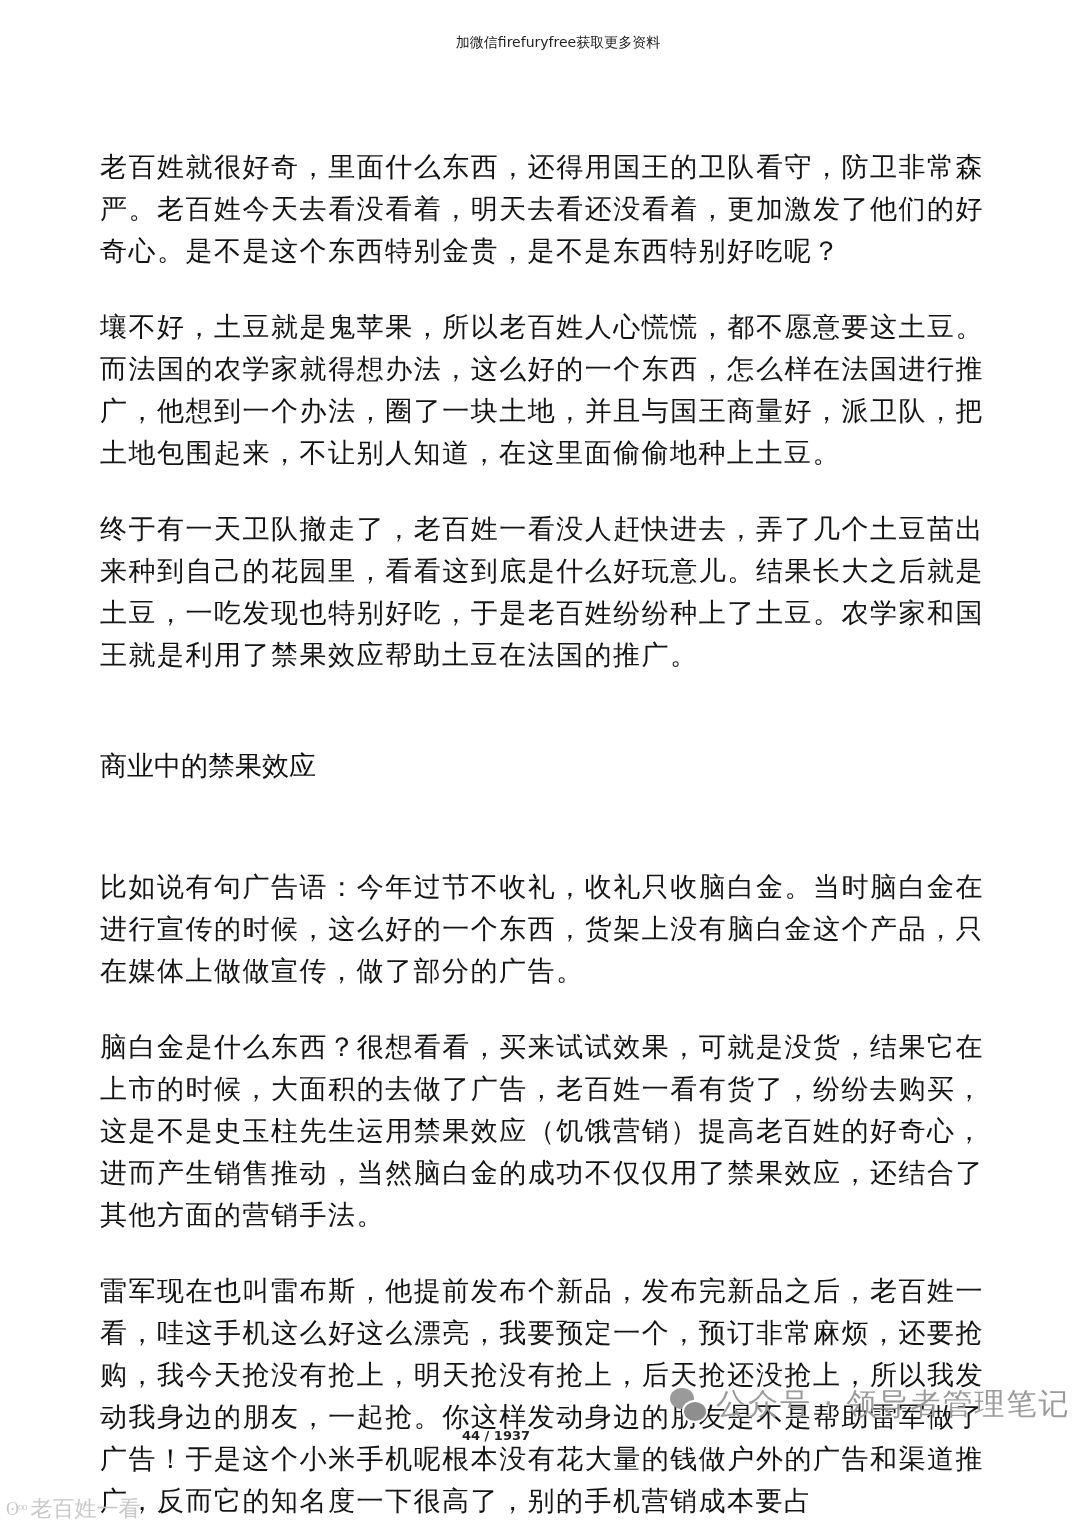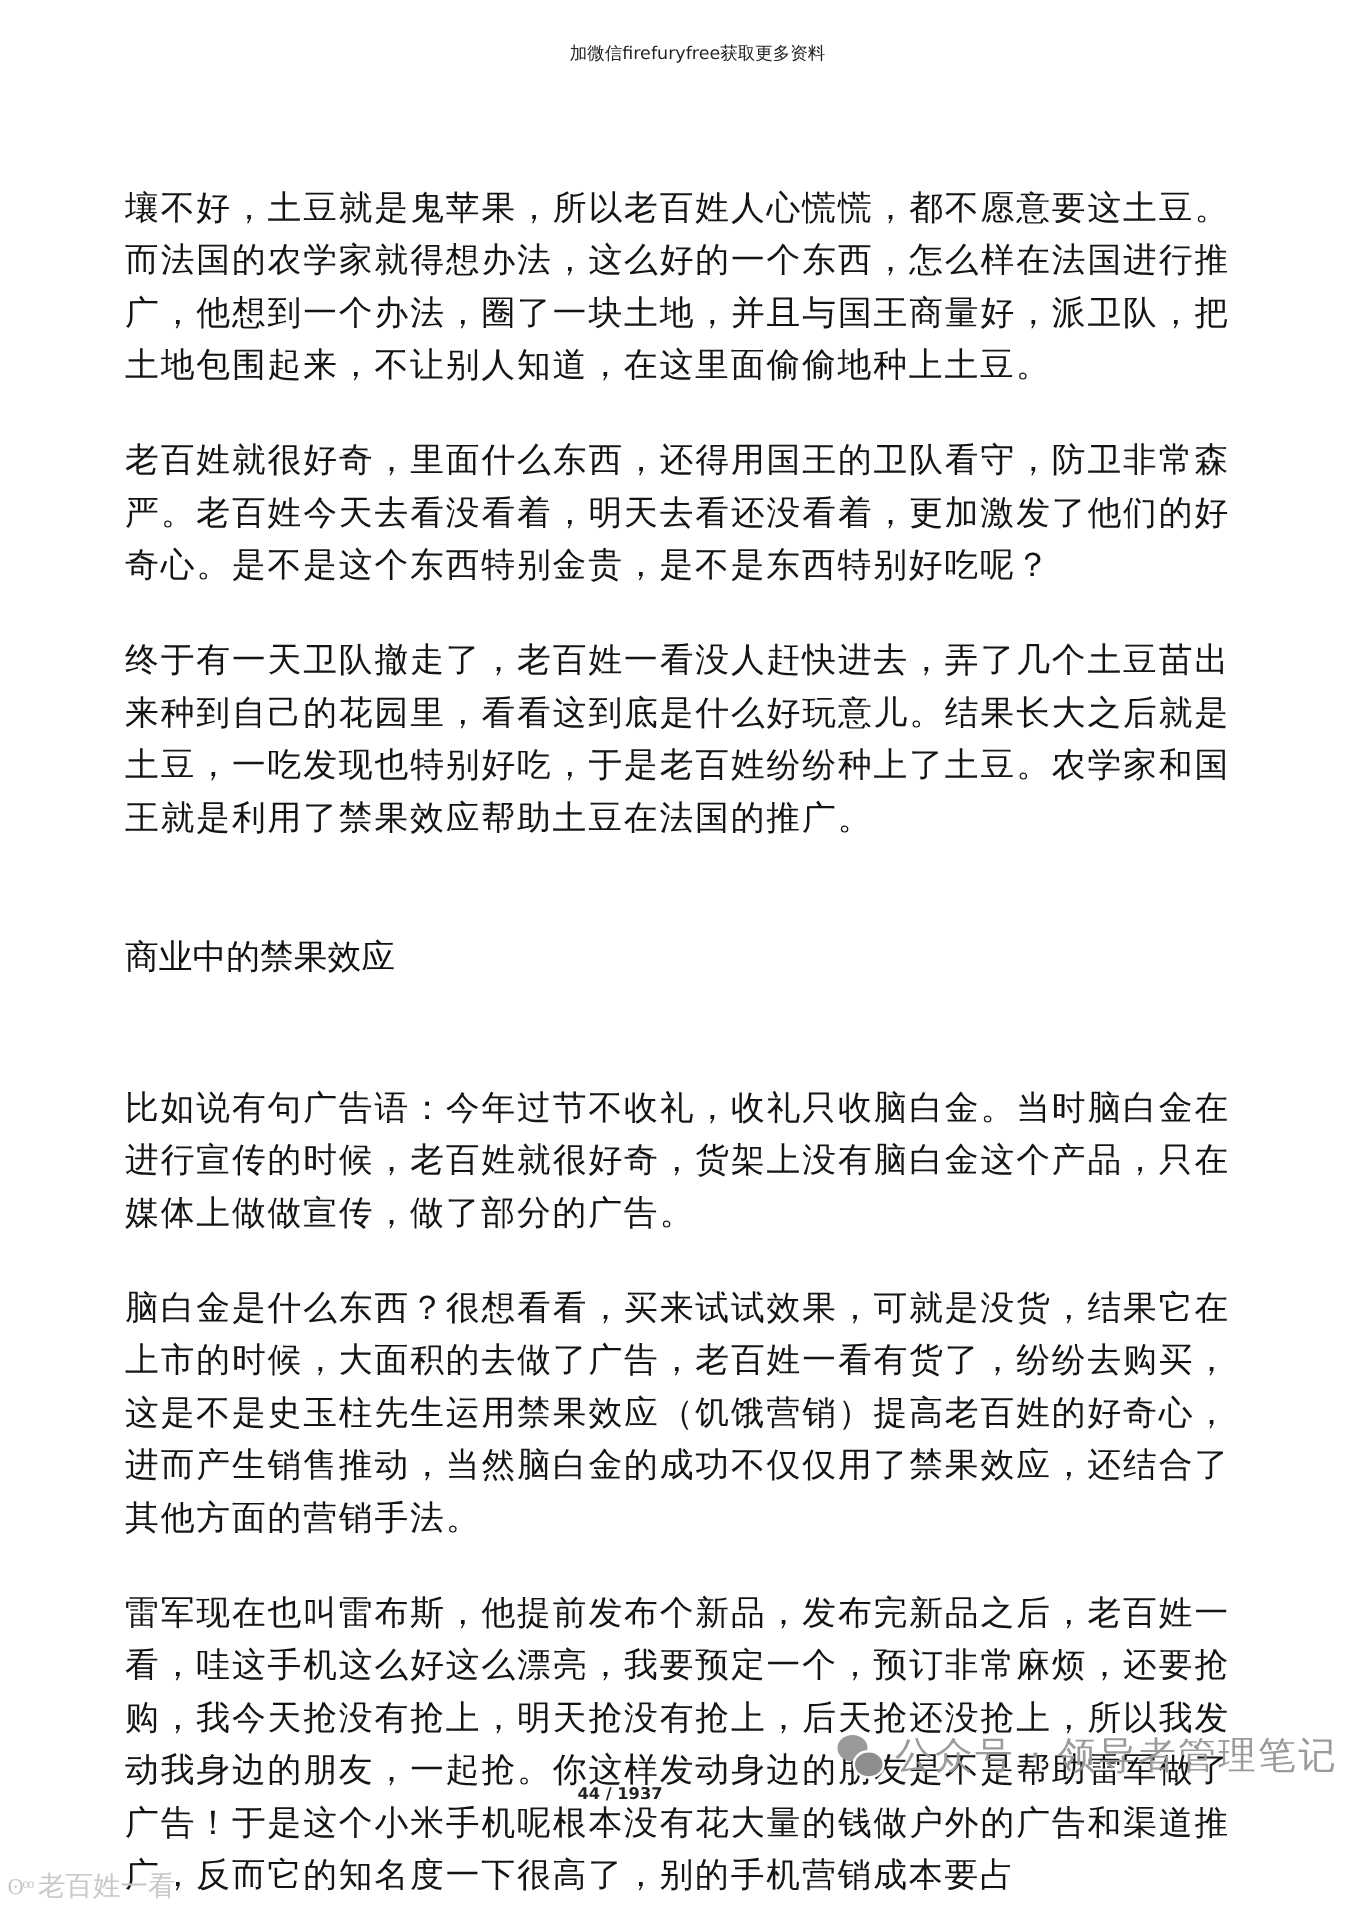--- a/index.html
+++ b/index.html
@@ -100,27 +100,27 @@
     color: #c8c8c8;
     letter-spacing: -1px;
   }
 </style>
 </head>
 <body>
 
 <div class="header-note">加微信firefuryfree获取更多资料</div>
 
 <div class="content">
+  <p class="para">老百姓就很好奇，里面什么东西，还得用国王的卫队看守，防卫非常森严。老百姓今天去看没看着，明天去看还没看着，更加激发了他们的好奇心。是不是这个东西特别金贵，是不是东西特别好吃呢？</p>
   <p class="para">壤不好，土豆就是鬼苹果，所以老百姓人心慌慌，都不愿意要这土豆。而法国的农学家就得想办法，这么好的一个东西，怎么样在法国进行推广，他想到一个办法，圈了一块土地，并且与国王商量好，派卫队，把土地包围起来，不让别人知道，在这里面偷偷地种上土豆。</p>
-  <p class="para">老百姓就很好奇，里面什么东西，还得用国王的卫队看守，防卫非常森严。老百姓今天去看没看着，明天去看还没看着，更加激发了他们的好奇心。是不是这个东西特别金贵，是不是东西特别好吃呢？</p>
   <p class="para">终于有一天卫队撤走了，老百姓一看没人赶快进去，弄了几个土豆苗出来种到自己的花园里，看看这到底是什么好玩意儿。结果长大之后就是土豆，一吃发现也特别好吃，于是老百姓纷纷种上了土豆。农学家和国王就是利用了禁果效应帮助土豆在法国的推广。</p>
 
   <h2 class="heading">商业中的禁果效应</h2>
 
-  <p class="para">比如说有句广告语：今年过节不收礼，收礼只收脑白金。当时脑白金在进行宣传的时候，老百姓就很好奇，货架上没有脑白金这个产品，只在媒体上做做宣传，做了部分的广告。</p>
+  <p class="para">比如说有句广告语：今年过节不收礼，收礼只收脑白金。当时脑白金在进行宣传的时候，这么好的一个东西，货架上没有脑白金这个产品，只在媒体上做做宣传，做了部分的广告。</p>
   <p class="para">脑白金是什么东西？很想看看，买来试试效果，可就是没货，结果它在上市的时候，大面积的去做了广告，老百姓一看有货了，纷纷去购买，这是不是史玉柱先生运用禁果效应（饥饿营销）提高老百姓的好奇心，进而产生销售推动，当然脑白金的成功不仅仅用了禁果效应，还结合了其他方面的营销手法。</p>
   <p class="para">雷军现在也叫雷布斯，他提前发布个新品，发布完新品之后，老百姓一看，哇这手机这么好这么漂亮，我要预定一个，预订非常麻烦，还要抢购，我今天抢没有抢上，明天抢没有抢上，后天抢还没抢上，所以我发动我身边的朋友，一起抢。你这样发动身边的朋友是不是帮助雷军做了广告！于是这个小米手机呢根本没有花大量的钱做户外的广告和渠道推广，反而它的知名度一下很高了，别的手机营销成本要占</p>
 </div>
 
 <div class="page-number">44 / 1937</div>
 
 <div class="wechat-watermark">
   <span class="wechat-icon">
     <span class="b1"></span>
       <span class="b2"></span>

